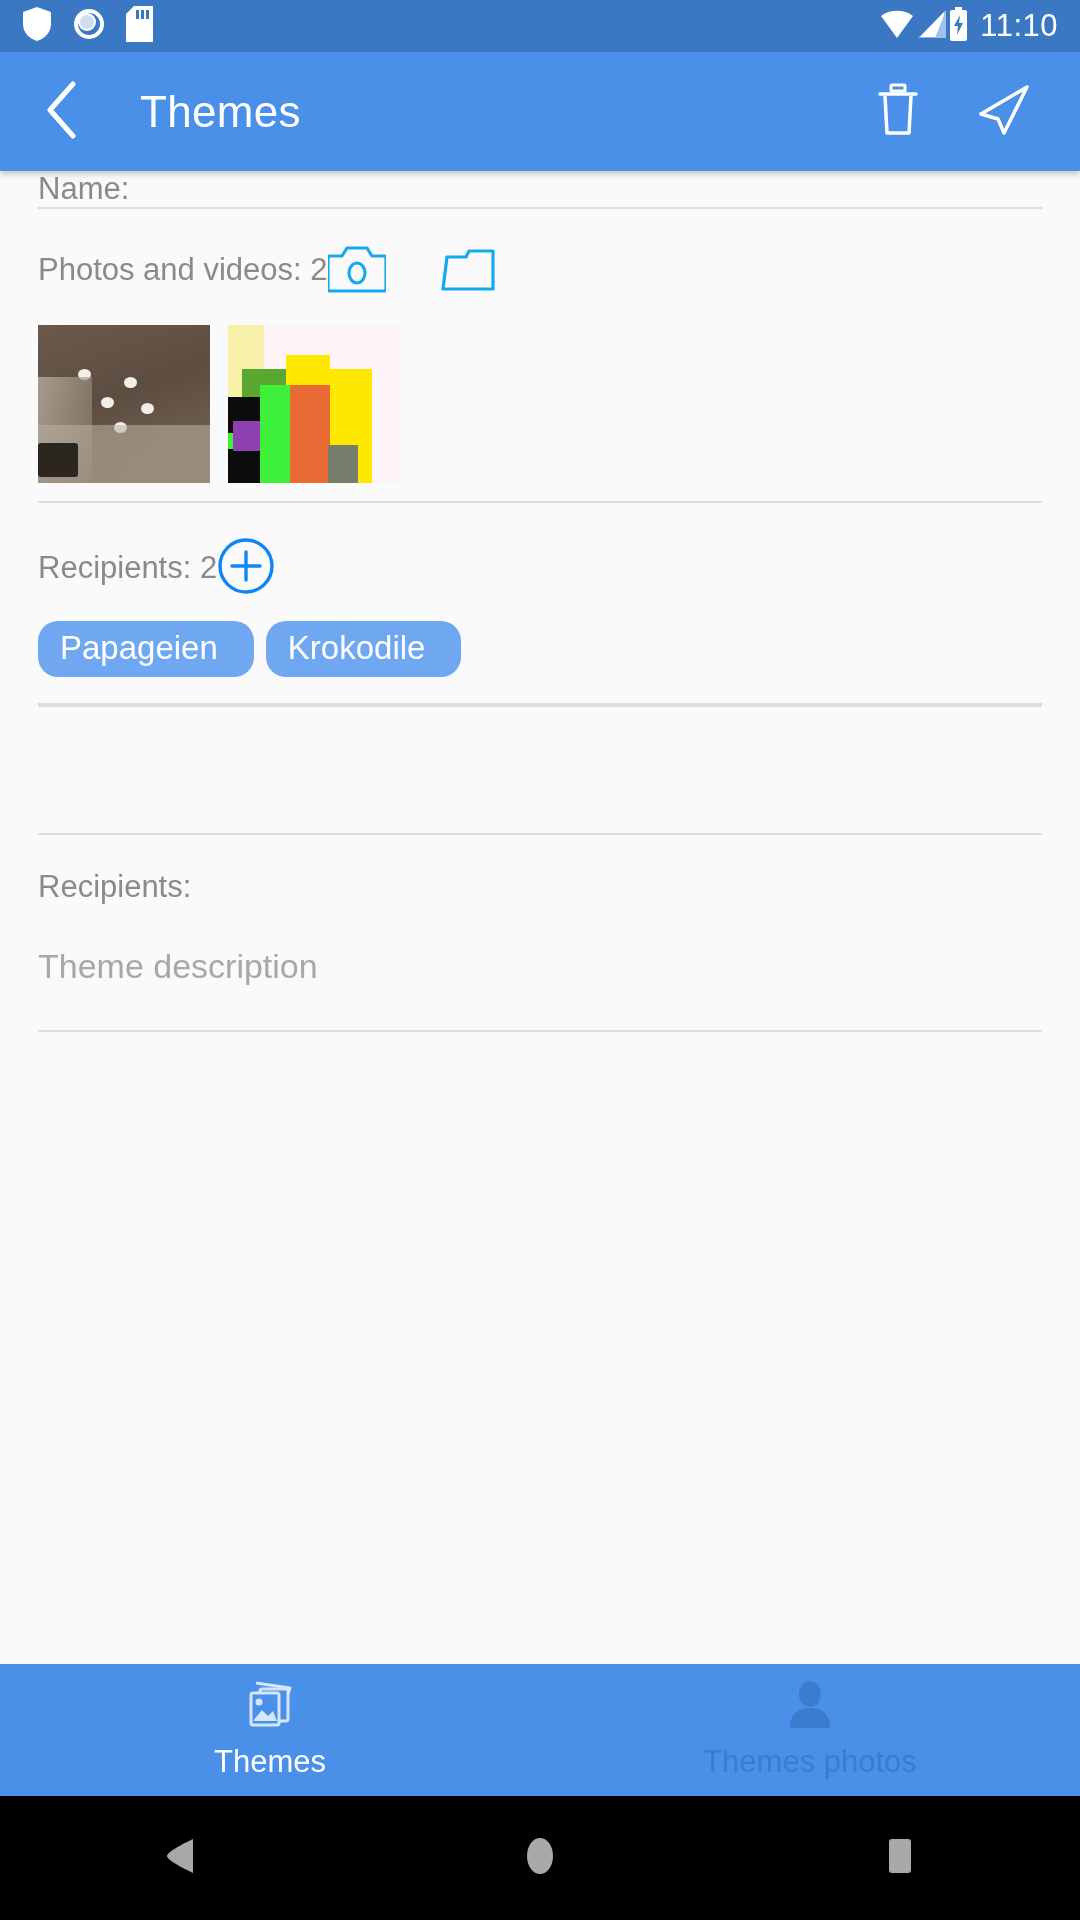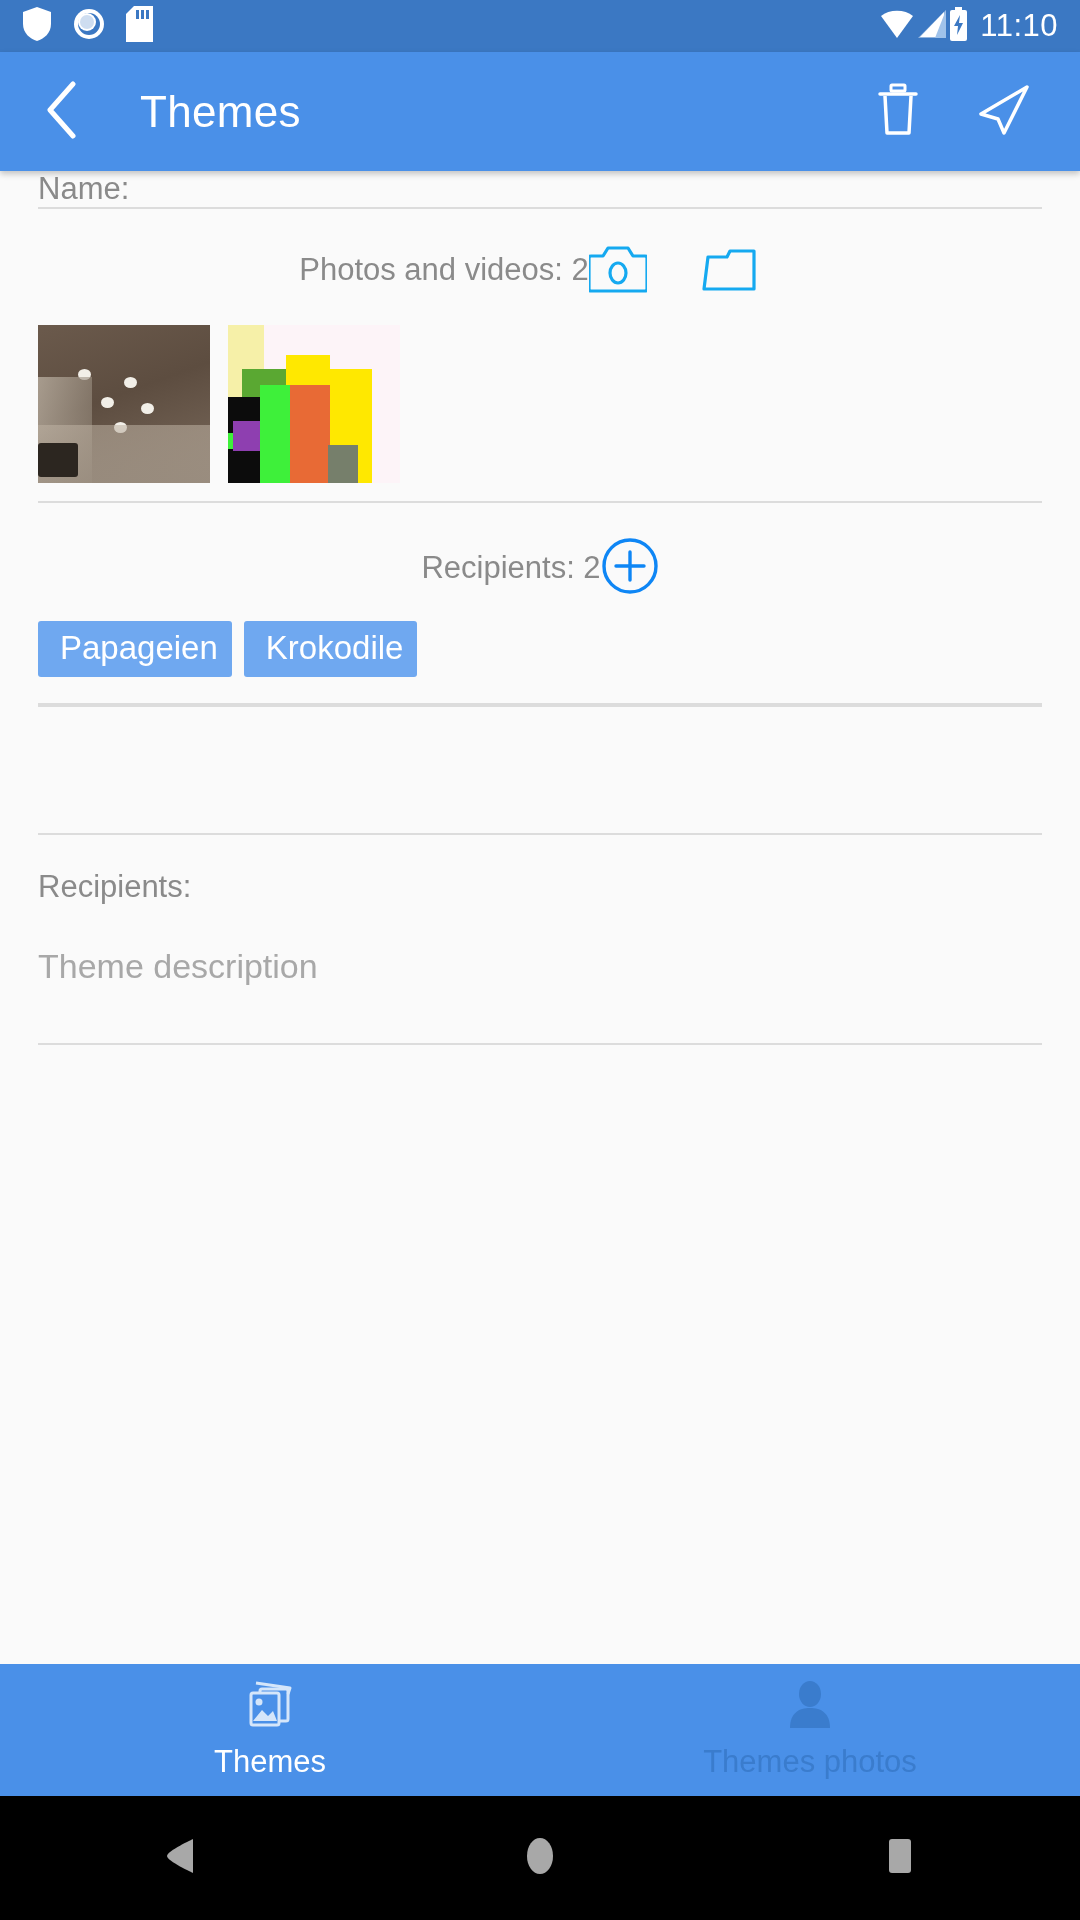--- a/index.html
+++ b/index.html
@@ -55,21 +55,21 @@
     color: #1c1c1c; font-size: 34px; font-weight: 400;
   }
   .placeholder {
     color: #a8a8a8; font-size: 34px; font-weight: 400;
   }
 
   .section-name { }
   .name-value { padding-top: 34px; padding-bottom: 44px; }
 
   .row-head {
-    display: flex; align-items: center; justify-content: center;
+    display: flex; align-items: center; justify-content: flex-start;
     padding-top: 34px;
   }
   .icon-btn { display: flex; align-items: center; justify-content: center; }
 
   .photo-actions { display: flex; align-items: center; gap: 54px; padding-right: 22px; }
 
   .thumbs { display: flex; gap: 18px; padding-top: 28px; padding-bottom: 18px; }
   .thumb { width: 172px; height: 158px; overflow: hidden; position: relative; }
 
   
@@ -92,28 +92,28 @@
   }
 
   
   .thumb-blocks { background: #fdf4f8; }
   .thumb-blocks i { position: absolute; display: block; }
 
   
   .chips { display: flex; gap: 12px; padding-top: 22px; padding-bottom: 26px; }
   .chip {
     background: #6fa8f0; color: #ffffff; font-size: 33px;
-    border-radius: 3px; padding: 10px 14px 13px 22px; line-height: 1;
+    border-radius: 20px; padding: 10px 36px 13px 22px; line-height: 1;
     display: inline-flex; align-items: center;
   }
 
   .empty-block { height: 126px; }
 
   .desc-label { padding-top: 34px; }
-  .desc-value { padding-top: 42px; padding-bottom: 57px; }
+  .desc-value { padding-top: 42px; padding-bottom: 44px; }
 
   
   .tab-bar {
     flex: 0 0 132px; height: 132px; background: #4a90e8;
     display: flex; align-items: center;
   }
   .tab { flex: 1 1 0; display: flex; flex-direction: column; align-items: center; justify-content: center; gap: 10px; }
   .tab-label { font-size: 31px; }
   .tab-active .tab-label { color: #ffffff; }
   .tab-inactive .tab-label { color: #3a7ccd; }

